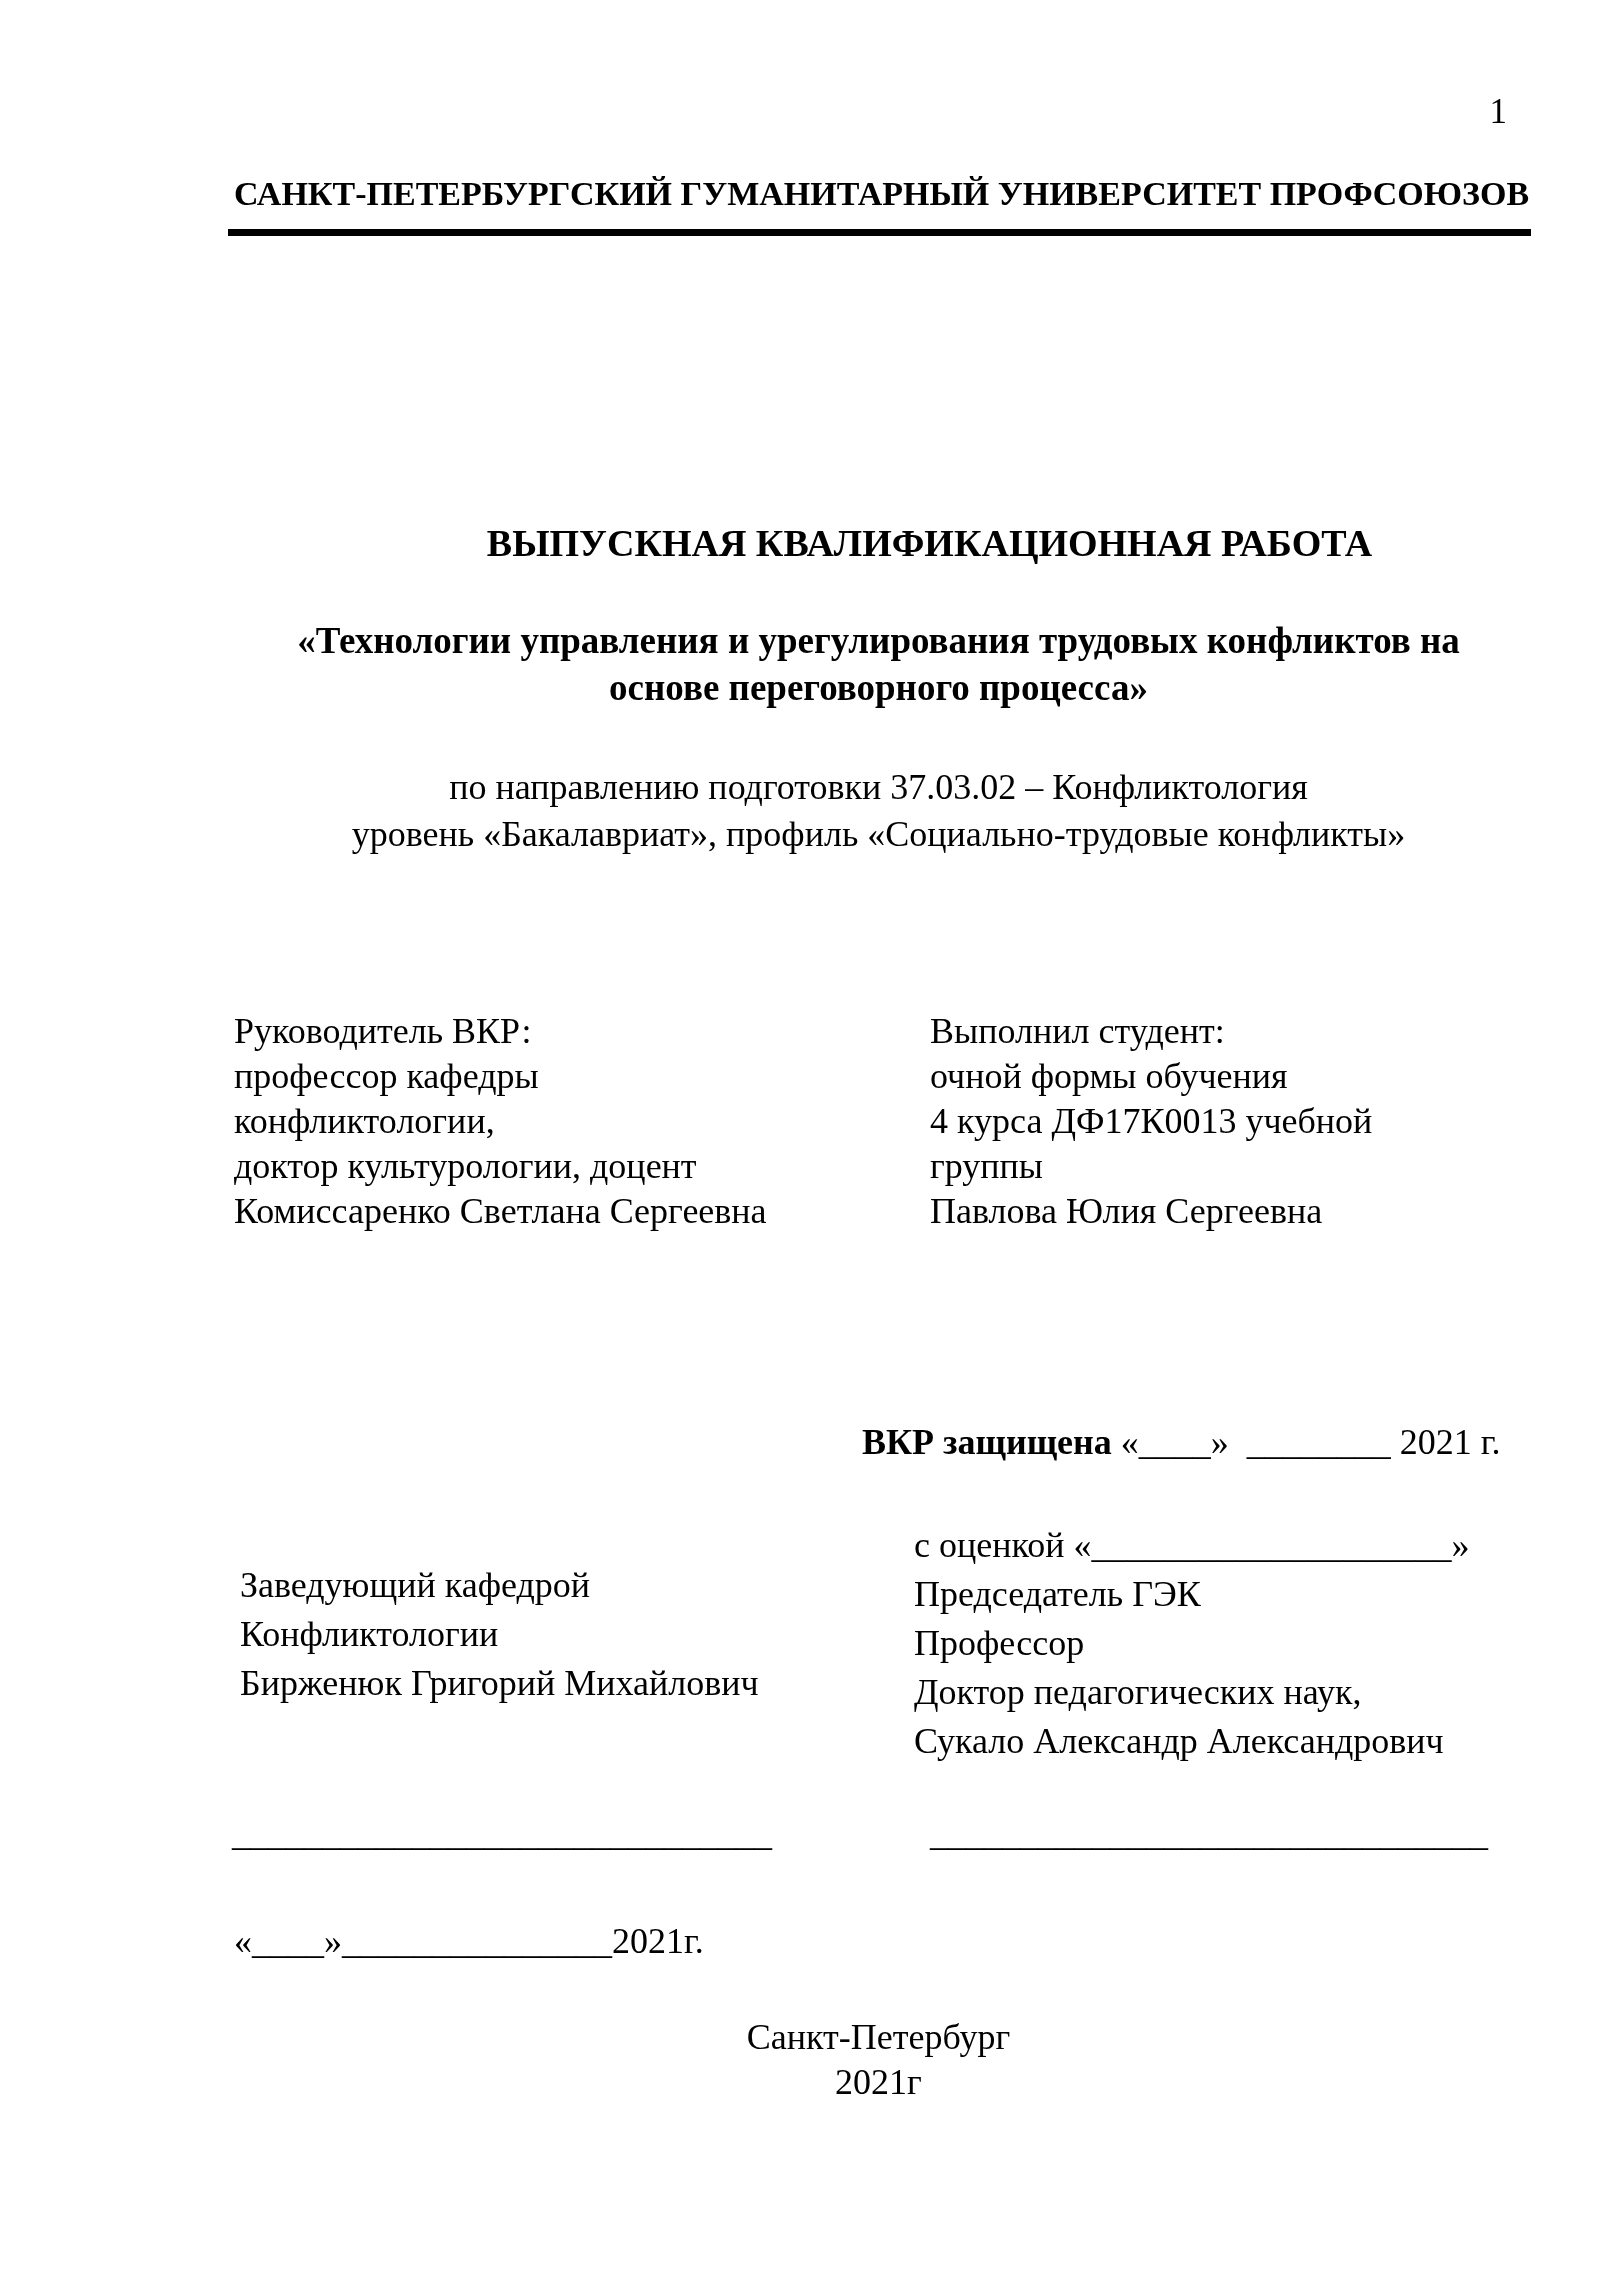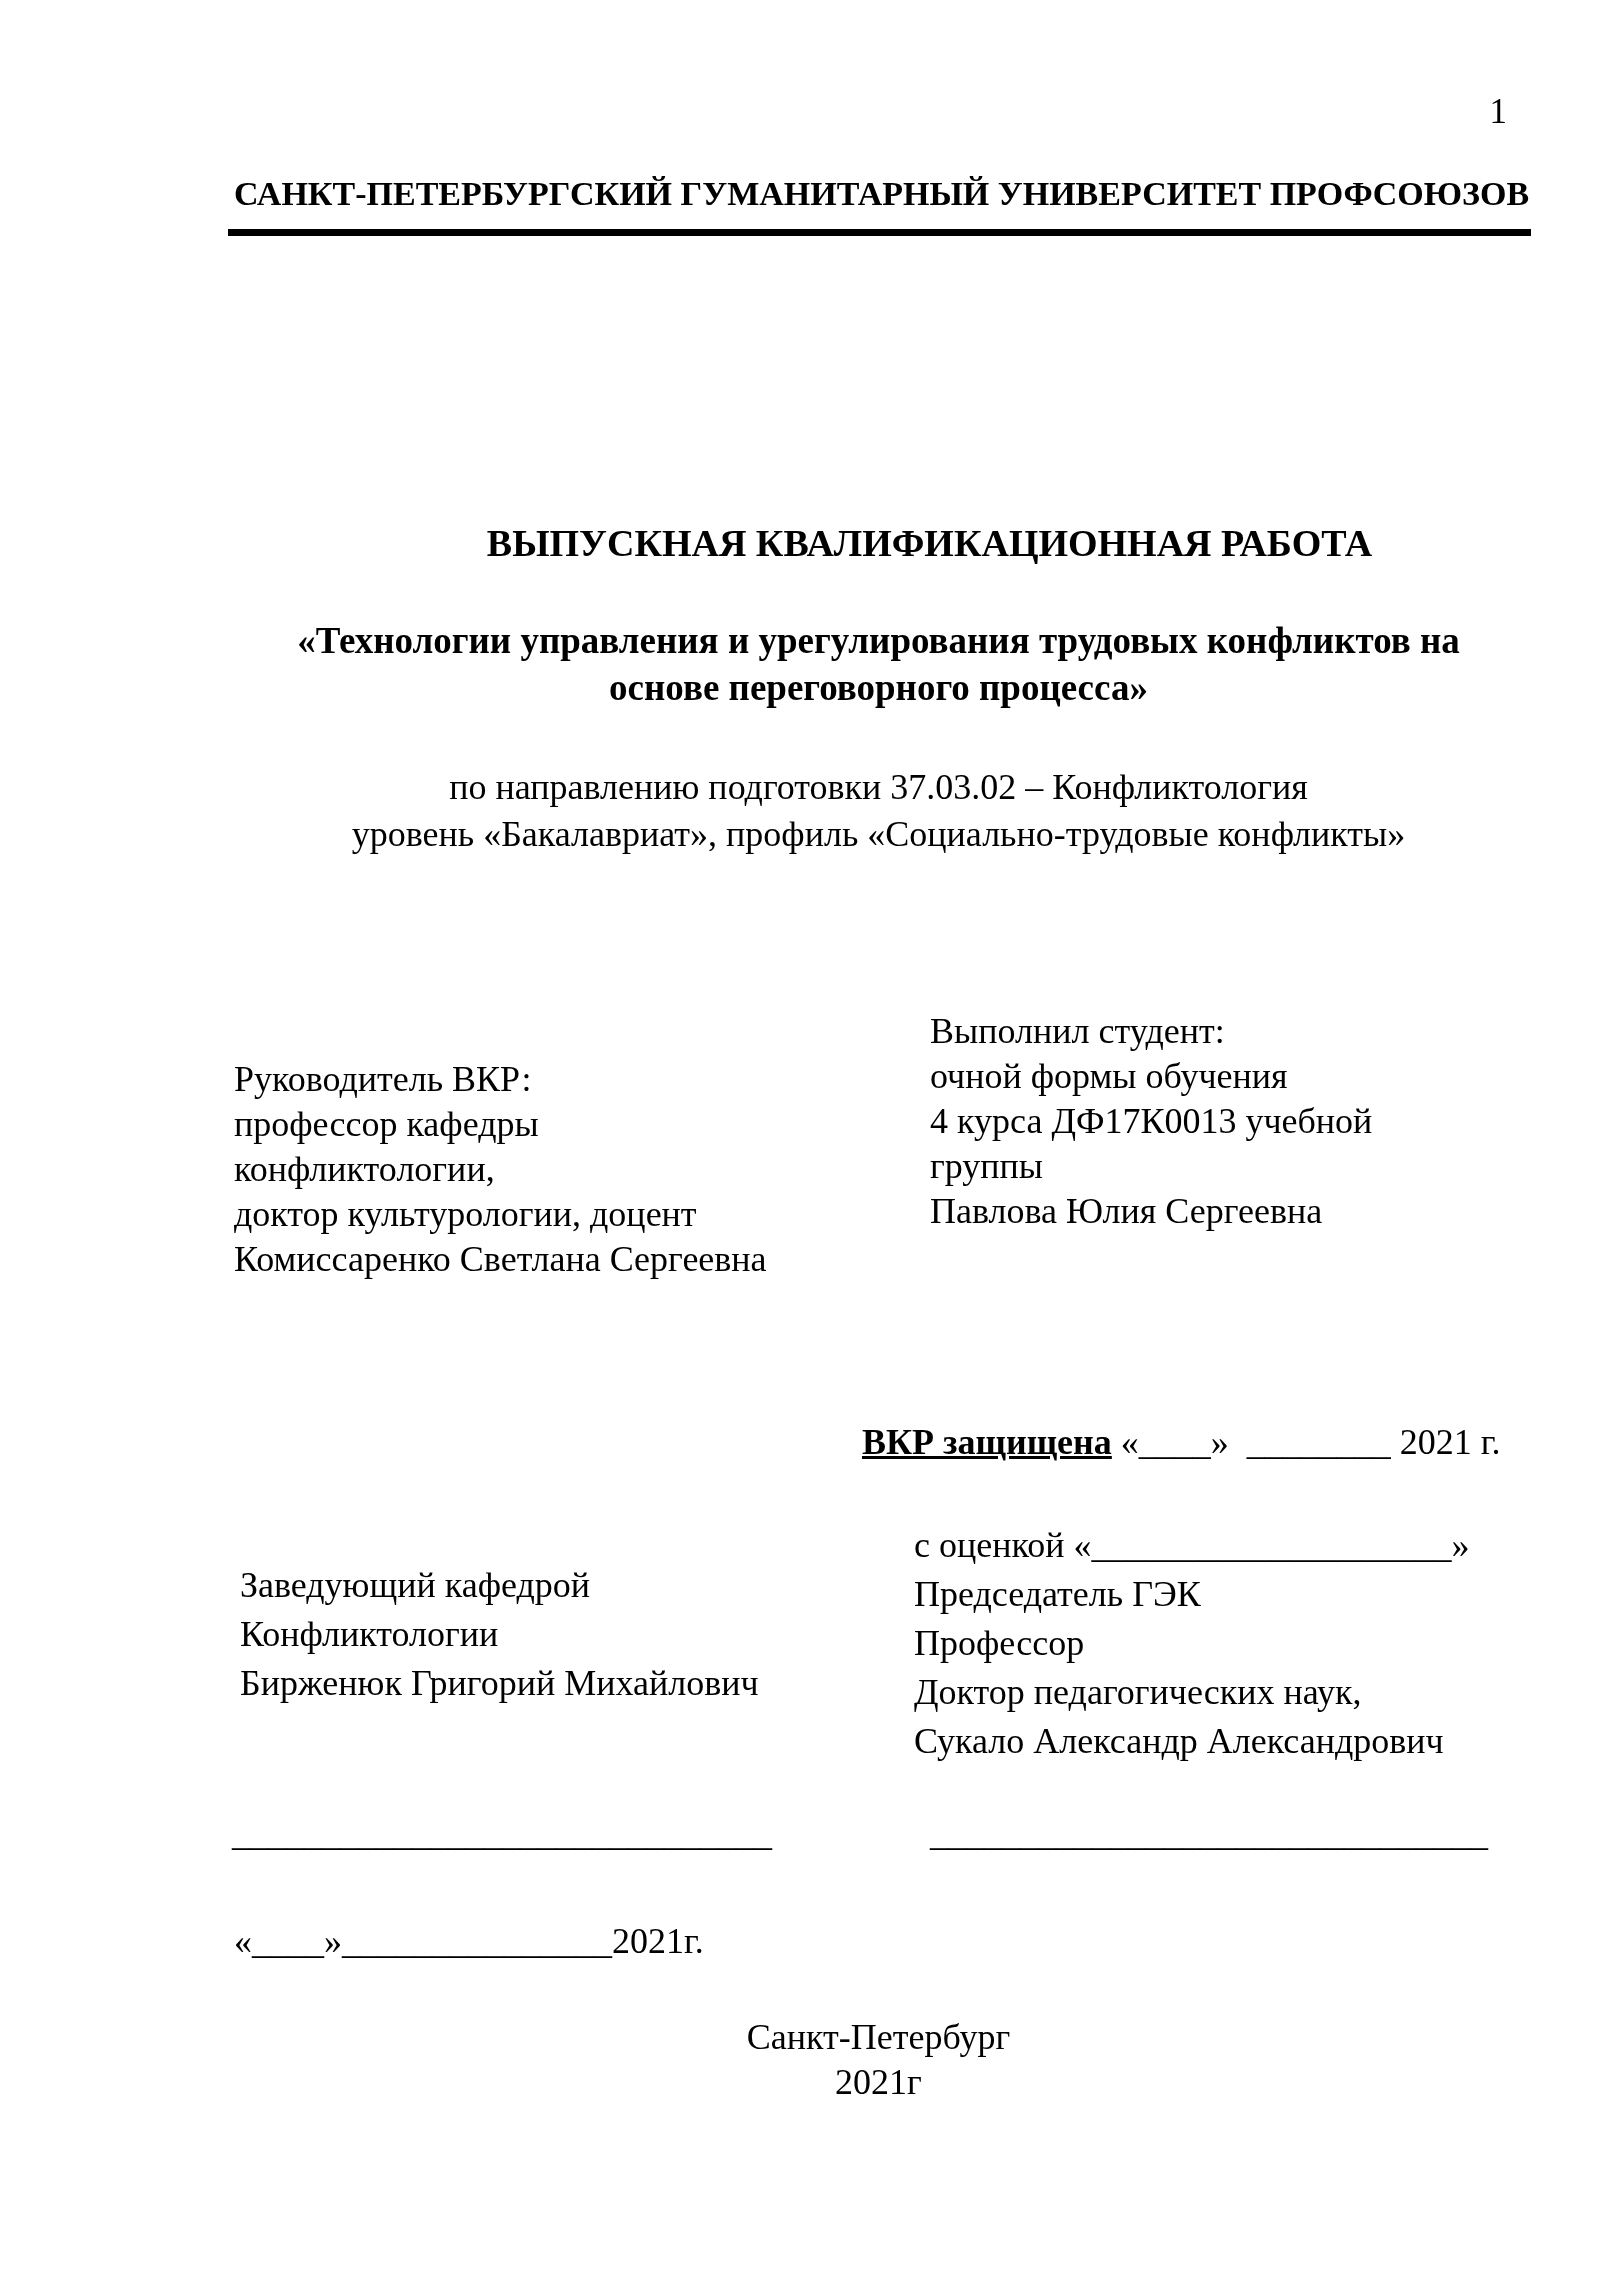--- a/index.html
+++ b/index.html
@@ -63,29 +63,29 @@
   }
   .program {
     top: 764px;
     font-size: 36px; line-height: 47px;
   }
 
   .col {
     font-size: 36px; line-height: 45px;
     white-space: nowrap;
   }
-  .supervisor-col { left: 234px; top: 1009px; margin-top: 48px; }
+  .supervisor-col { left: 234px; top: 1009px; }
   .student-col    { left: 930px; top: 1009px; }
 
   .defense-line {
     left: 826px; top: 1375px;
     font-size: 36px; line-height: 45px;
     white-space: pre;
   }
-  .defense-line .bold-part { font-weight: bold; text-decoration: underline; }
+  .defense-line .bold-part { font-weight: bold; }
 
   .col2 {
     font-size: 36px; line-height: 49px;
     white-space: nowrap;
   }
   .head-col      { left: 240px;  top: 1521px; margin-top: 40px; }
   .committee-col { left: 914px; top: 1521px; }
 
   .sig-line {
     top: 1811px;

